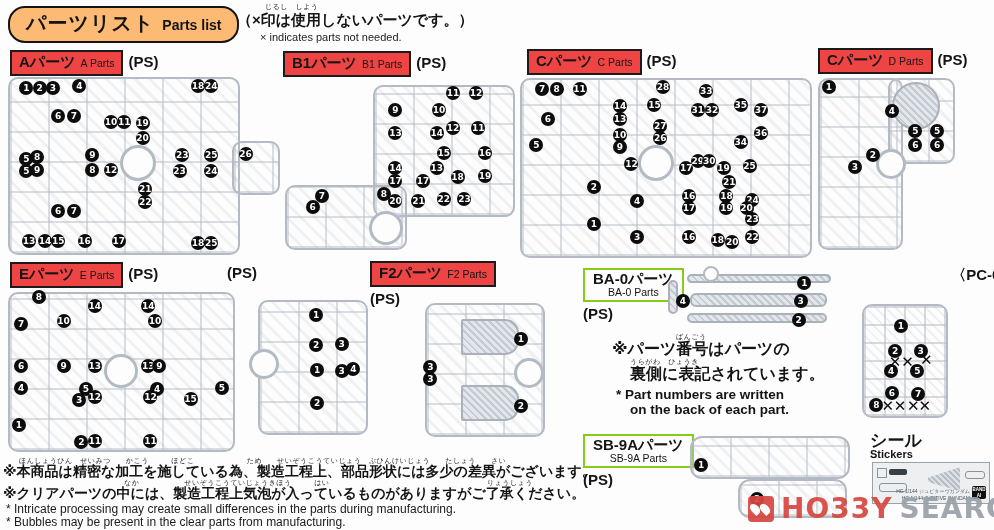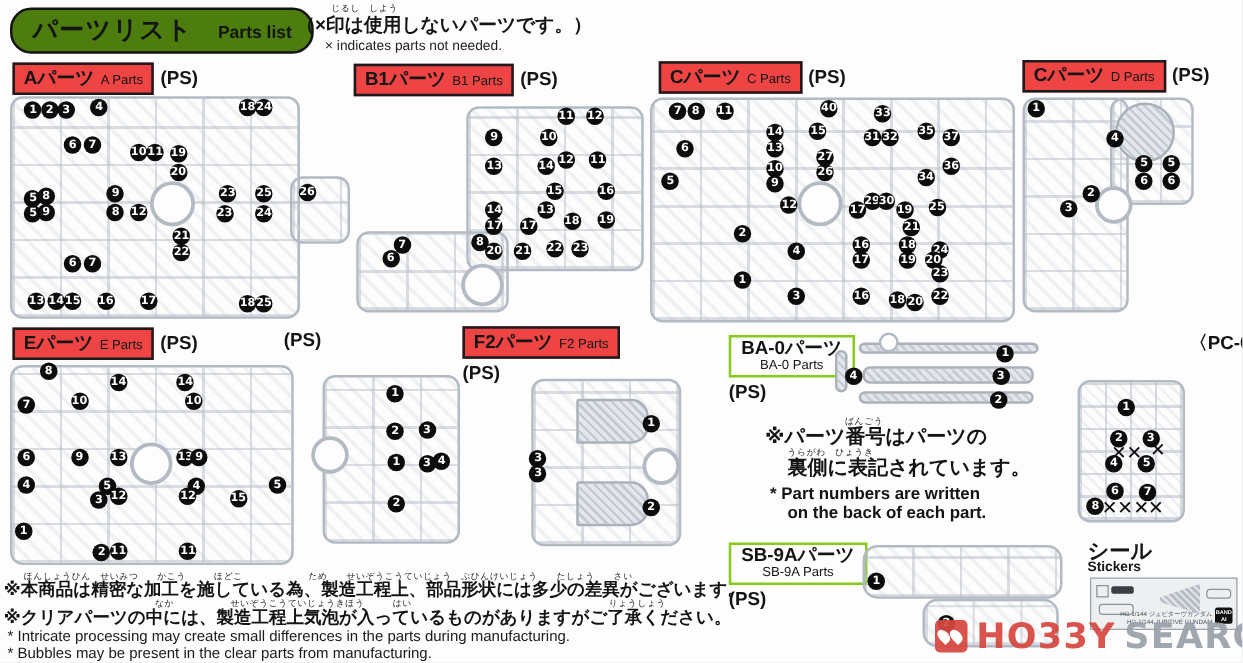--- a/index.html
+++ b/index.html
@@ -1,21 +1,21 @@
 <!DOCTYPE html>
 <html><head>
 <meta charset="utf-8">
 <style>
   html,body{margin:0;padding:0;background:#e9e9e9;}
   .page{position:relative;width:994px;height:530px;background:#fdfdfd;overflow:hidden;
         font-family:"Liberation Sans","DejaVu Sans",sans-serif;color:#141414;}
 
   
   .hdr-box{position:absolute;left:8px;top:6px;border:2.5px solid #141414;border-radius:17px;
-           padding:2px 16px 4px;display:flex;align-items:baseline;gap:20px;background:#4d7c0f;}
+           padding:2px 16px 4px;display:flex;align-items:baseline;gap:8px;background:#fdba74;}
   .hdr-jp{font-size:20px;font-weight:bold;letter-spacing:1px;}
   .hdr-en{font-size:14px;font-weight:bold;}
   .furi{position:absolute;font-size:7px;letter-spacing:.5px;color:#222;white-space:pre;}
   .hnote-jp{position:absolute;left:237px;top:11px;font-size:15px;font-weight:bold;white-space:pre;}
   .hnote-en{position:absolute;left:260px;top:31px;font-size:11px;color:#222;}
 
   
   .plabel{position:absolute;white-space:nowrap;}
   .pbox{border:2px solid #1b1b1b;padding:1px 7px 2px;display:inline-flex;align-items:baseline;gap:5px;background:#ef4444;}
   .pjp{font-size:15px;font-weight:bold;}
@@ -185,21 +185,21 @@
     <span class="pbox">
         <span class="pjp">Cパーツ</span>
         <span class="pen">C Parts</span>
       </span><span class="pmat">(PS)</span>
   </div>
   <div class="sprue single" style="left:520px;top:78px;width:292px;height:180px;">
     <div class="ring" style="left:134px;top:83px;width:36px;height:36px;"></div>
   <span class="badge" style="left: 7%; top: 5%;">7</span>
       <span class="badge" style="left: 12%; top: 5%;">8</span>
       <span class="badge" style="left: 20%; top: 5%;">11</span>
-      <span class="badge" style="left: 49%; top: 4%;">40</span>
+      <span class="badge" style="left: 49%; top: 4%;">28</span>
       <span class="badge" style="left: 64%; top: 6%;">33</span>
       <span class="badge" style="left: 34%; top: 15%;">14</span>
       <span class="badge" style="left: 46%; top: 14%;">15</span>
       <span class="badge" style="left: 61%; top: 17%;">31</span>
       <span class="badge" style="left: 66%; top: 17%;">32</span>
       <span class="badge" style="left: 76%; top: 14%;">35</span>
       <span class="badge" style="left: 83%; top: 17%;">37</span>
       <span class="badge" style="left: 9%; top: 22%;">6</span>
       <span class="badge" style="left: 34%; top: 22%;">13</span>
       <span class="badge" style="left: 48%; top: 26%;">27</span>

